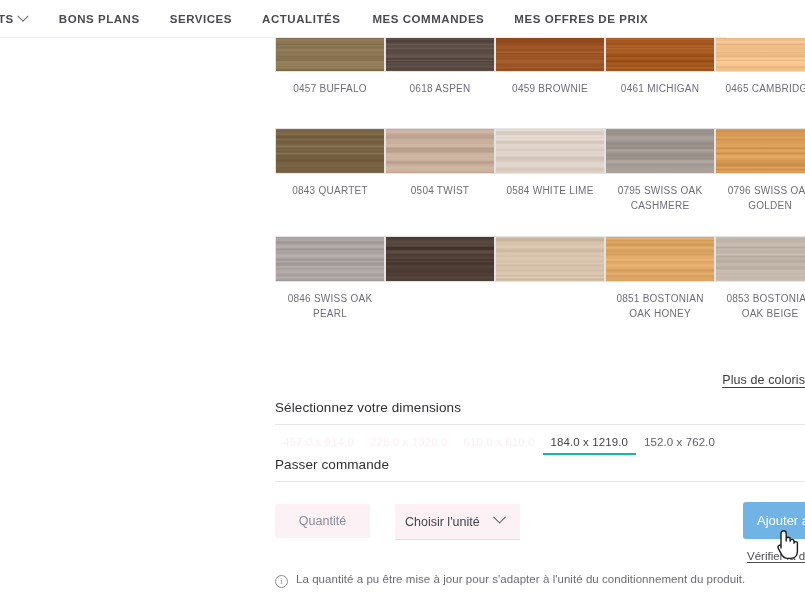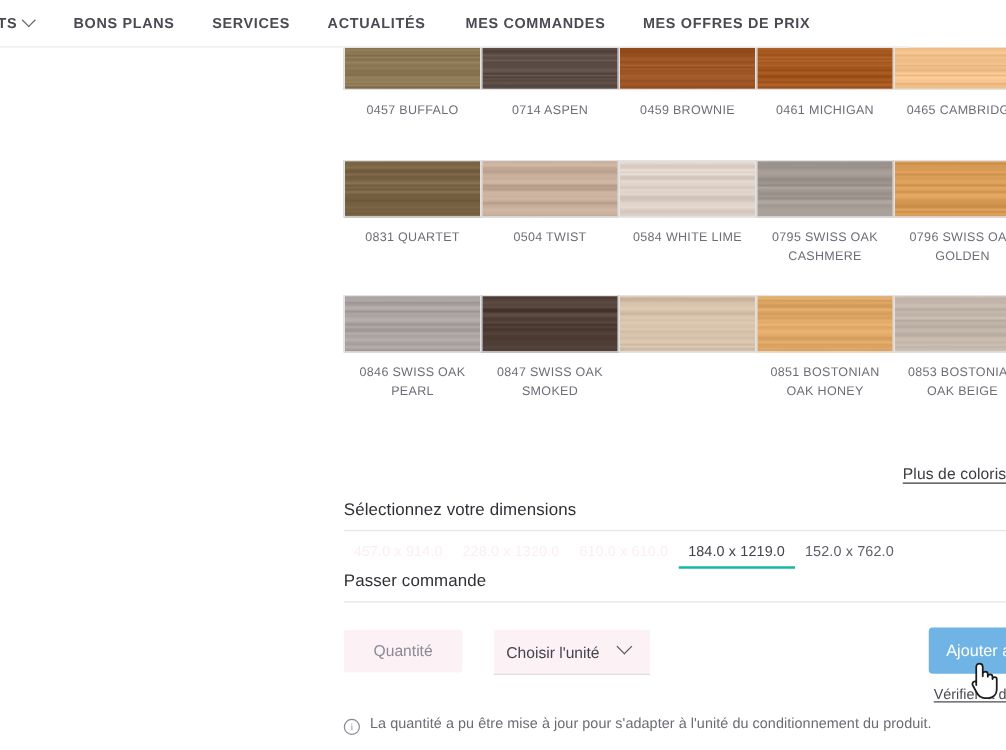--- a/index.html
+++ b/index.html
@@ -235,40 +235,40 @@
 
 <div class="content">
 
   <div class="swatch-grid row1">
     <div class="swatch-cell">
       <div class="swatch-img" style="background: linear-gradient(rgb(123, 102, 68) 0%, rgb(146, 125, 91) 4%, rgb(145, 124, 90) 8%, rgb(138, 117, 83) 12%, rgb(142, 121, 87) 16%, rgb(126, 105, 71) 20%, rgb(148, 127, 93) 24%, rgb(132, 111, 77) 28%, rgb(138, 117, 83) 32%, rgb(150, 129, 95) 36%, rgb(144, 123, 89) 40%, rgb(135, 114, 80) 44%, rgb(143, 122, 88) 48%, rgb(142, 121, 87) 52%, rgb(132, 111, 77) 56%, rgb(137, 116, 82) 60%, rgb(133, 112, 78) 64%, rgb(133, 112, 78) 68%, rgb(151, 130, 96) 72%, rgb(146, 125, 91) 76%, rgb(144, 123, 89) 80%, rgb(152, 131, 97) 84%, rgb(139, 118, 84) 88%, rgb(152, 131, 97) 92%, rgb(125, 104, 70) 96%, rgb(127, 106, 72) 100%), linear-gradient(90deg, rgba(255, 255, 255, 0.1) 0%, rgba(0, 0, 0, 0.06) 35%, rgba(255, 255, 255, 0.09) 62%, rgba(0, 0, 0, 0.05) 100%) rgb(138, 117, 83);"></div>
       <div class="swatch-label">0457 BUFFALO</div>
     </div>
     <div class="swatch-cell">
       <div class="swatch-img" style="background: linear-gradient(rgb(90, 75, 68) 0%, rgb(93, 78, 71) 4%, rgb(78, 63, 56) 8%, rgb(79, 64, 57) 12%, rgb(91, 76, 69) 16%, rgb(103, 88, 81) 20%, rgb(88, 73, 66) 24%, rgb(93, 78, 71) 28%, rgb(104, 89, 82) 32%, rgb(85, 70, 63) 36%, rgb(90, 75, 68) 40%, rgb(89, 74, 67) 44%, rgb(89, 74, 67) 48%, rgb(98, 83, 76) 52%, rgb(102, 87, 80) 56%, rgb(94, 79, 72) 60%, rgb(75, 60, 53) 64%, rgb(102, 87, 80) 68%, rgb(77, 62, 55) 72%, rgb(96, 81, 74) 76%, rgb(85, 70, 63) 80%, rgb(95, 80, 73) 84%, rgb(96, 81, 74) 88%, rgb(83, 68, 61) 92%, rgb(84, 69, 62) 96%, rgb(98, 83, 76) 100%), linear-gradient(90deg, rgba(255, 255, 255, 0.1) 0%, rgba(0, 0, 0, 0.06) 35%, rgba(255, 255, 255, 0.09) 62%, rgba(0, 0, 0, 0.05) 100%) rgb(90, 75, 68);"></div>
-      <div class="swatch-label">0714 ASPEN</div>
+      <div class="swatch-label">0618 ASPEN</div>
     </div>
     <div class="swatch-cell">
       <div class="swatch-img" style="background: linear-gradient(rgb(144, 71, 24) 0%, rgb(147, 74, 27) 4%, rgb(147, 74, 27) 8%, rgb(144, 71, 24) 12%, rgb(153, 80, 33) 16%, rgb(149, 76, 29) 20%, rgb(160, 87, 40) 24%, rgb(161, 88, 41) 28%, rgb(160, 87, 40) 32%, rgb(149, 76, 29) 36%, rgb(161, 88, 41) 40%, rgb(169, 96, 49) 44%, rgb(149, 76, 29) 48%, rgb(165, 92, 45) 52%, rgb(155, 82, 35) 56%, rgb(160, 87, 40) 60%, rgb(154, 81, 34) 64%, rgb(168, 95, 48) 68%, rgb(164, 91, 44) 72%, rgb(165, 92, 45) 76%, rgb(153, 80, 33) 80%, rgb(157, 84, 37) 84%, rgb(160, 87, 40) 88%, rgb(160, 87, 40) 92%, rgb(145, 72, 25) 96%, rgb(159, 86, 39) 100%), linear-gradient(90deg, rgba(255, 255, 255, 0.1) 0%, rgba(0, 0, 0, 0.06) 35%, rgba(255, 255, 255, 0.09) 62%, rgba(0, 0, 0, 0.05) 100%) rgb(158, 85, 38);"></div>
       <div class="swatch-label">0459 BROWNIE</div>
     </div>
     <div class="swatch-cell">
       <div class="swatch-img" style="background: linear-gradient(rgb(166, 89, 33) 0%, rgb(178, 101, 45) 4%, rgb(160, 83, 27) 8%, rgb(168, 91, 35) 12%, rgb(160, 83, 27) 16%, rgb(159, 82, 26) 20%, rgb(178, 101, 45) 24%, rgb(162, 85, 29) 28%, rgb(178, 101, 45) 32%, rgb(165, 88, 32) 36%, rgb(168, 91, 35) 40%, rgb(173, 96, 40) 44%, rgb(162, 85, 29) 48%, rgb(159, 82, 26) 52%, rgb(153, 76, 20) 56%, rgb(169, 92, 36) 60%, rgb(168, 91, 35) 64%, rgb(155, 78, 22) 68%, rgb(149, 72, 16) 72%, rgb(167, 90, 34) 76%, rgb(167, 90, 34) 80%, rgb(154, 77, 21) 84%, rgb(171, 94, 38) 88%, rgb(175, 98, 42) 92%, rgb(154, 77, 21) 96%, rgb(167, 90, 34) 100%), linear-gradient(90deg, rgba(255, 255, 255, 0.1) 0%, rgba(0, 0, 0, 0.06) 35%, rgba(255, 255, 255, 0.09) 62%, rgba(0, 0, 0, 0.05) 100%) rgb(164, 87, 31);"></div>
       <div class="swatch-label">0461 MICHIGAN</div>
     </div>
     <div class="swatch-cell">
       <div class="swatch-img" style="background: linear-gradient(rgb(229, 180, 126) 0%, rgb(241, 192, 138) 4%, rgb(241, 192, 138) 8%, rgb(252, 203, 149) 12%, rgb(244, 195, 141) 16%, rgb(228, 179, 125) 20%, rgb(244, 195, 141) 24%, rgb(239, 190, 136) 28%, rgb(239, 190, 136) 32%, rgb(239, 190, 136) 36%, rgb(247, 198, 144) 40%, rgb(231, 182, 128) 44%, rgb(241, 192, 138) 48%, rgb(236, 187, 133) 52%, rgb(231, 182, 128) 56%, rgb(245, 196, 142) 60%, rgb(254, 205, 151) 64%, rgb(233, 184, 130) 68%, rgb(255, 206, 152) 72%, rgb(253, 204, 150) 76%, rgb(247, 198, 144) 80%, rgb(248, 199, 145) 84%, rgb(227, 178, 124) 88%, rgb(241, 192, 138) 92%, rgb(239, 190, 136) 96%, rgb(249, 200, 146) 100%), linear-gradient(90deg, rgba(255, 255, 255, 0.1) 0%, rgba(0, 0, 0, 0.06) 35%, rgba(255, 255, 255, 0.09) 62%, rgba(0, 0, 0, 0.05) 100%) rgb(241, 192, 138);"></div>
       <div class="swatch-label">0465 CAMBRIDGE</div>
     </div>
   </div>
 
   <div class="swatch-grid row2">
     <div class="swatch-cell">
       <div class="swatch-img tall" style="background: linear-gradient(rgb(134, 114, 82) 0%, rgb(118, 98, 66) 4%, rgb(124, 104, 72) 8%, rgb(131, 111, 79) 12%, rgb(112, 92, 60) 16%, rgb(110, 90, 58) 20%, rgb(129, 109, 77) 24%, rgb(114, 94, 62) 28%, rgb(115, 95, 63) 32%, rgb(123, 103, 71) 36%, rgb(137, 117, 85) 40%, rgb(115, 95, 63) 44%, rgb(124, 104, 72) 48%, rgb(113, 93, 61) 52%, rgb(137, 117, 85) 56%, rgb(114, 94, 62) 60%, rgb(116, 96, 64) 64%, rgb(114, 94, 62) 68%, rgb(108, 88, 56) 72%, rgb(117, 97, 65) 76%, rgb(117, 97, 65) 80%, rgb(123, 103, 71) 84%, rgb(115, 95, 63) 88%, rgb(120, 100, 68) 92%, rgb(110, 90, 58) 96%, rgb(137, 117, 85) 100%), linear-gradient(90deg, rgba(255, 255, 255, 0.1) 0%, rgba(0, 0, 0, 0.06) 35%, rgba(255, 255, 255, 0.09) 62%, rgba(0, 0, 0, 0.05) 100%) rgb(123, 103, 71);"></div>
-      <div class="swatch-label">0831 QUARTET</div>
+      <div class="swatch-label">0843 QUARTET</div>
     </div>
     <div class="swatch-cell">
       <div class="swatch-img tall" style="background: linear-gradient(rgb(192, 168, 149) 0%, rgb(206, 182, 163) 4%, rgb(207, 183, 164) 8%, rgb(192, 168, 149) 12%, rgb(189, 165, 146) 16%, rgb(185, 161, 142) 20%, rgb(199, 175, 156) 24%, rgb(202, 178, 159) 28%, rgb(198, 174, 155) 32%, rgb(208, 184, 165) 36%, rgb(206, 182, 163) 40%, rgb(180, 156, 137) 44%, rgb(186, 162, 143) 48%, rgb(183, 159, 140) 52%, rgb(204, 180, 161) 56%, rgb(206, 182, 163) 60%, rgb(202, 178, 159) 64%, rgb(208, 184, 165) 68%, rgb(199, 175, 156) 72%, rgb(180, 156, 137) 76%, rgb(196, 172, 153) 80%, rgb(201, 177, 158) 84%, rgb(209, 185, 166) 88%, rgb(204, 180, 161) 92%, rgb(203, 179, 160) 96%, rgb(191, 167, 148) 100%), linear-gradient(90deg, rgba(255, 255, 255, 0.1) 0%, rgba(0, 0, 0, 0.06) 35%, rgba(255, 255, 255, 0.09) 62%, rgba(0, 0, 0, 0.05) 100%) rgb(195, 171, 152);"></div>
       <div class="swatch-label">0504 TWIST</div>
     </div>
     <div class="swatch-cell">
       <div class="swatch-img tall" style="background: linear-gradient(rgb(235, 223, 213) 0%, rgb(228, 216, 206) 4%, rgb(214, 202, 192) 8%, rgb(216, 204, 194) 12%, rgb(236, 224, 214) 16%, rgb(222, 210, 200) 20%, rgb(236, 224, 214) 24%, rgb(211, 199, 189) 28%, rgb(210, 198, 188) 32%, rgb(230, 218, 208) 36%, rgb(225, 213, 203) 40%, rgb(224, 212, 202) 44%, rgb(212, 200, 190) 48%, rgb(229, 217, 207) 52%, rgb(222, 210, 200) 56%, rgb(229, 217, 207) 60%, rgb(209, 197, 187) 64%, rgb(208, 196, 186) 68%, rgb(214, 202, 192) 72%, rgb(225, 213, 203) 76%, rgb(226, 214, 204) 80%, rgb(229, 217, 207) 84%, rgb(218, 206, 196) 88%, rgb(211, 199, 189) 92%, rgb(219, 207, 197) 96%, rgb(223, 211, 201) 100%), linear-gradient(90deg, rgba(255, 255, 255, 0.1) 0%, rgba(0, 0, 0, 0.06) 35%, rgba(255, 255, 255, 0.09) 62%, rgba(0, 0, 0, 0.05) 100%) rgb(222, 210, 200);"></div>
       <div class="swatch-label">0584 WHITE LIME</div>
     </div>
     <div class="swatch-cell">
@@ -281,21 +281,20 @@
     </div>
   </div>
 
   <div class="swatch-grid row3">
     <div class="swatch-cell">
       <div class="swatch-img tall" style="background: linear-gradient(rgb(169, 162, 160) 0%, rgb(172, 165, 163) 4%, rgb(175, 168, 166) 8%, rgb(156, 149, 147) 12%, rgb(166, 159, 157) 16%, rgb(182, 175, 173) 20%, rgb(178, 171, 169) 24%, rgb(154, 147, 145) 28%, rgb(175, 168, 166) 32%, rgb(167, 160, 158) 36%, rgb(179, 172, 170) 40%, rgb(183, 176, 174) 44%, rgb(170, 163, 161) 48%, rgb(155, 148, 146) 52%, rgb(178, 171, 169) 56%, rgb(159, 152, 150) 60%, rgb(161, 154, 152) 64%, rgb(181, 174, 172) 68%, rgb(168, 161, 159) 72%, rgb(175, 168, 166) 76%, rgb(182, 175, 173) 80%, rgb(169, 162, 160) 84%, rgb(165, 158, 156) 88%, rgb(181, 174, 172) 92%, rgb(170, 163, 161) 96%, rgb(154, 147, 145) 100%), linear-gradient(90deg, rgba(255, 255, 255, 0.1) 0%, rgba(0, 0, 0, 0.06) 35%, rgba(255, 255, 255, 0.09) 62%, rgba(0, 0, 0, 0.05) 100%) rgb(169, 162, 160);"></div>
       <div class="swatch-label">0846 SWISS OAK PEARL</div>
     </div>
     <div class="swatch-cell">
       <div class="swatch-img tall" style="background: linear-gradient(rgb(73, 57, 48) 0%, rgb(77, 61, 52) 4%, rgb(84, 68, 59) 8%, rgb(92, 76, 67) 12%, rgb(83, 67, 58) 16%, rgb(91, 75, 66) 20%, rgb(65, 49, 40) 24%, rgb(66, 50, 41) 28%, rgb(93, 77, 68) 32%, rgb(92, 76, 67) 36%, rgb(75, 59, 50) 40%, rgb(78, 62, 53) 44%, rgb(87, 71, 62) 48%, rgb(68, 52, 43) 52%, rgb(82, 66, 57) 56%, rgb(68, 52, 43) 60%, rgb(76, 60, 51) 64%, rgb(83, 67, 58) 68%, rgb(75, 59, 50) 72%, rgb(73, 57, 48) 76%, rgb(75, 59, 50) 80%, rgb(79, 63, 54) 84%, rgb(76, 60, 51) 88%, rgb(85, 69, 60) 92%, rgb(79, 63, 54) 96%, rgb(78, 62, 53) 100%), linear-gradient(90deg, rgba(255, 255, 255, 0.1) 0%, rgba(0, 0, 0, 0.06) 35%, rgba(255, 255, 255, 0.09) 62%, rgba(0, 0, 0, 0.05) 100%) rgb(79, 63, 54);"></div>
-      <div class="swatch-label">0847 SWISS OAK SMOKED</div>
     </div>
     <div class="swatch-cell">
       <div class="swatch-img tall" style="background: linear-gradient(rgb(223, 203, 180) 0%, rgb(199, 179, 156) 4%, rgb(200, 180, 157) 8%, rgb(216, 196, 173) 12%, rgb(215, 195, 172) 16%, rgb(222, 202, 179) 20%, rgb(221, 201, 178) 24%, rgb(211, 191, 168) 28%, rgb(201, 181, 158) 32%, rgb(218, 198, 175) 36%, rgb(220, 200, 177) 40%, rgb(213, 193, 170) 44%, rgb(223, 203, 180) 48%, rgb(218, 198, 175) 52%, rgb(213, 193, 170) 56%, rgb(223, 203, 180) 60%, rgb(208, 188, 165) 64%, rgb(215, 195, 172) 68%, rgb(217, 197, 174) 72%, rgb(210, 190, 167) 76%, rgb(218, 198, 175) 80%, rgb(222, 202, 179) 84%, rgb(205, 185, 162) 88%, rgb(223, 203, 180) 92%, rgb(201, 181, 158) 96%, rgb(219, 199, 176) 100%), linear-gradient(90deg, rgba(255, 255, 255, 0.1) 0%, rgba(0, 0, 0, 0.06) 35%, rgba(255, 255, 255, 0.09) 62%, rgba(0, 0, 0, 0.05) 100%) rgb(214, 194, 171);"></div>
     </div>
     <div class="swatch-cell">
       <div class="swatch-img tall" style="background: linear-gradient(rgb(219, 164, 99) 0%, rgb(233, 178, 113) 4%, rgb(211, 156, 91) 8%, rgb(224, 169, 104) 12%, rgb(210, 155, 90) 16%, rgb(210, 155, 90) 20%, rgb(232, 177, 112) 24%, rgb(220, 165, 100) 28%, rgb(210, 155, 90) 32%, rgb(221, 166, 101) 36%, rgb(213, 158, 93) 40%, rgb(229, 174, 109) 44%, rgb(226, 171, 106) 48%, rgb(237, 182, 117) 52%, rgb(220, 165, 100) 56%, rgb(226, 171, 106) 60%, rgb(235, 180, 115) 64%, rgb(229, 174, 109) 68%, rgb(224, 169, 104) 72%, rgb(211, 156, 91) 76%, rgb(219, 164, 99) 80%, rgb(232, 177, 112) 84%, rgb(214, 159, 94) 88%, rgb(219, 164, 99) 92%, rgb(223, 168, 103) 96%, rgb(215, 160, 95) 100%), linear-gradient(90deg, rgba(255, 255, 255, 0.1) 0%, rgba(0, 0, 0, 0.06) 35%, rgba(255, 255, 255, 0.09) 62%, rgba(0, 0, 0, 0.05) 100%) rgb(224, 169, 104);"></div>
       <div class="swatch-label">0851 BOSTONIAN OAK HONEY</div>
     </div>
     <div class="swatch-cell">
       <div class="swatch-img tall" style="background: linear-gradient(rgb(207, 194, 183) 0%, rgb(192, 179, 168) 4%, rgb(193, 180, 169) 8%, rgb(193, 180, 169) 12%, rgb(203, 190, 179) 16%, rgb(199, 186, 175) 20%, rgb(182, 169, 158) 24%, rgb(197, 184, 173) 28%, rgb(192, 179, 168) 32%, rgb(191, 178, 167) 36%, rgb(207, 194, 183) 40%, rgb(182, 169, 158) 44%, rgb(193, 180, 169) 48%, rgb(191, 178, 167) 52%, rgb(181, 168, 157) 56%, rgb(195, 182, 171) 60%, rgb(197, 184, 173) 64%, rgb(186, 173, 162) 68%, rgb(184, 171, 160) 72%, rgb(202, 189, 178) 76%, rgb(202, 189, 178) 80%, rgb(193, 180, 169) 84%, rgb(204, 191, 180) 88%, rgb(194, 181, 170) 92%, rgb(199, 186, 175) 96%, rgb(209, 196, 185) 100%), linear-gradient(90deg, rgba(255, 255, 255, 0.1) 0%, rgba(0, 0, 0, 0.06) 35%, rgba(255, 255, 255, 0.09) 62%, rgba(0, 0, 0, 0.05) 100%) rgb(196, 183, 172);"></div>

